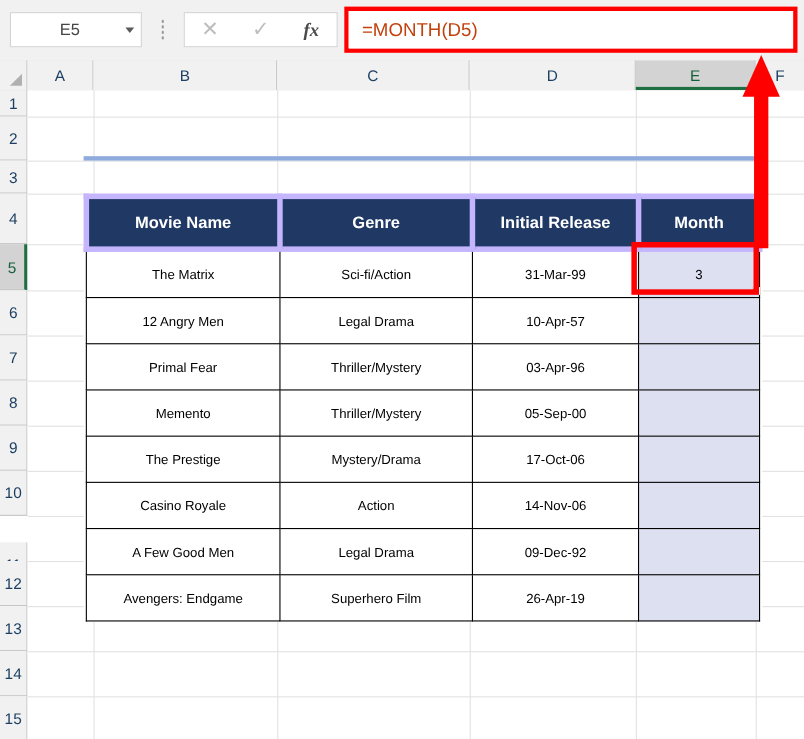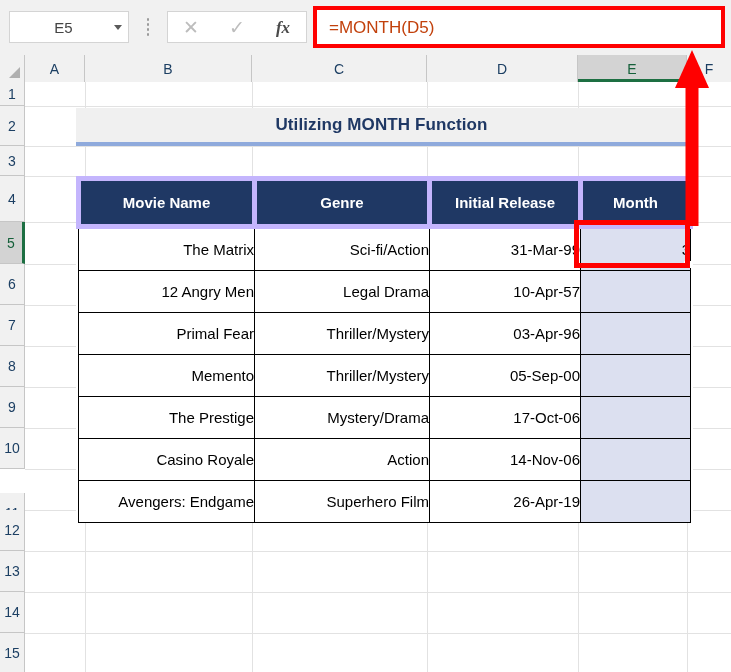--- a/index.html
+++ b/index.html
@@ -134,23 +134,23 @@
   }
   .tbl th{
     background:#1f3864;color:#ffffff;
     font-size:15px;font-weight:bold;
     border:5px solid #c4b5fd;
     padding:0;height:43px;
     text-align:center;vertical-align:middle;
   }
   .tbl td{
     border:1px solid #000000;
-    font-size:15px;color:#000000;
+    font-size:12px;color:#000000;
     padding:0;height:41px;
-    text-align:right;vertical-align:middle;
+    text-align:center;vertical-align:middle;
     background:#ffffff;
   }
   .tbl td.month-cell{background:#dce0f0;}
 
   
   .sel-outline{
     position:absolute;
     border:1.6px solid #1d6f42;
     box-sizing:border-box;
     pointer-events:none;
@@ -295,23 +295,20 @@
     <div class="gridline-h" style="top:223px;"></div>
     <div class="gridline-h" style="top:264px;"></div>
     <div class="gridline-h" style="top:305px;"></div>
     <div class="gridline-h" style="top:346px;"></div>
     <div class="gridline-h" style="top:387px;"></div>
     <div class="gridline-h" style="top:428px;"></div>
     <div class="gridline-h" style="top:469px;"></div>
     <div class="gridline-h" style="top:510px;"></div>
     <div class="gridline-h" style="top:551px;"></div>
 
-    <div class="title-band" style="left:51px;top:26px;width:611px;height:34px;">
-      <span class="ttxt">Utilizing MONTH Function</span>
-    </div>
     <div class="title-underline" style="left:51px;top:60px;width:611px;height:4px;"></div>
 
     <table class="tbl" style="left:51px;top:94px;width:612px;">
       <colgroup>
         <col style="width:176px;">
         <col style="width:175px;">
         <col style="width:151px;">
         <col style="width:110px;">
       </colgroup>
       <thead>
@@ -353,20 +350,26 @@
           <td>17-Oct-06</td>
           <td class="month-cell"></td>
         </tr>
         <tr>
           <td>Casino Royale</td>
           <td>Action</td>
           <td>14-Nov-06</td>
           <td class="month-cell"></td>
         </tr>
         <tr>
+          <td>A Few Good Men</td>
+          <td>Legal Drama</td>
+          <td>09-Dec-92</td>
+          <td class="month-cell"></td>
+        </tr>
+        <tr>
           <td>Avengers: Endgame</td>
           <td>Superhero Film</td>
           <td>26-Apr-19</td>
           <td class="month-cell"></td>
         </tr>
       </tbody>
     </table>
 
     <div class="sel-outline" style="left:552px;top:140px;width:111px;height:43px;"></div>
     <div class="fill-handle" style="left:659px;top:179px;"></div>

